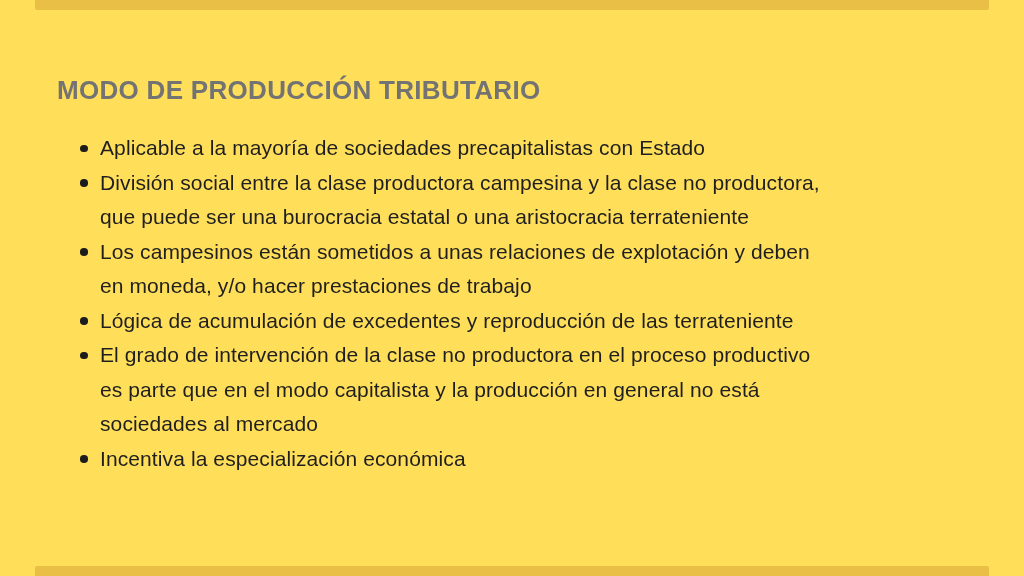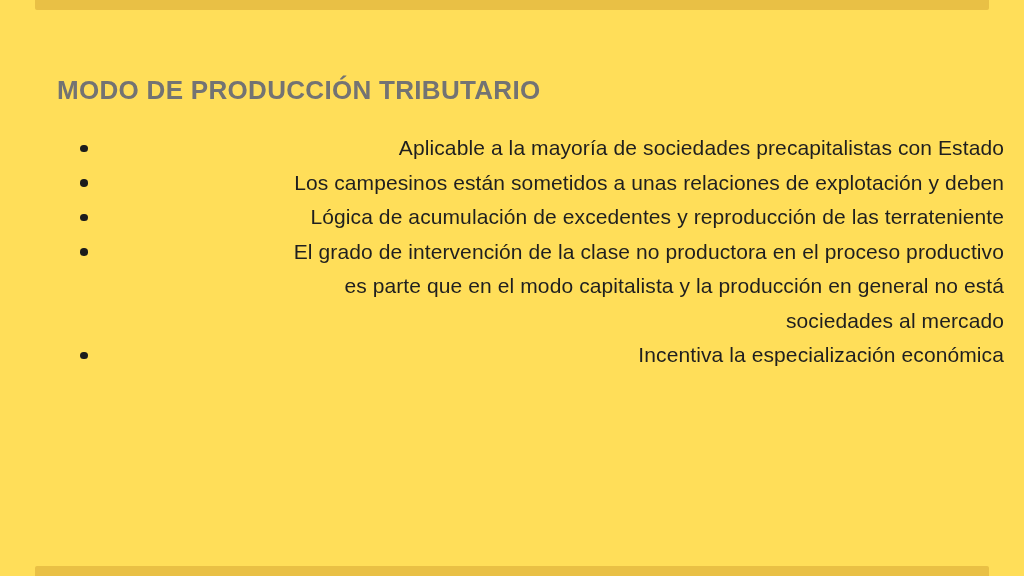--- a/index.html
+++ b/index.html
@@ -39,21 +39,20 @@
   }
   .bullet-list {
     position: absolute;
     left: 74px;
     top: 131px;
     width: 930px;
   }
   .bullet-item {
     display: flex;
     align-items: flex-start;
-    text-align: right;
   }
   .bullet-marker {
     flex: 0 0 26px;
     position: relative;
     height: 34.5px;
   }
   .bullet-marker .dot {
     position: absolute;
     left: 6px;
     top: 13.5px;
@@ -87,27 +86,37 @@
 
     <div class="bullet-item">
       <span class="bullet-marker">
           <span class="dot"></span>
         </span>
       <div class="bullet-lines">
         <div class="bullet-line">Aplicable a la mayoría de sociedades precapitalistas con Estado</div>
       </div>
     </div>
 
+    <div class="bullet-item">
+      <span class="bullet-marker">
+          <span class="dot"></span>
+        </span>
+      <div class="bullet-lines">
+        <div class="bullet-line">División social entre la clase productora campesina y la clase no productora,</div>
+        <div class="bullet-line">que puede ser una burocracia estatal o una aristocracia terrateniente</div>
+      </div>
+    </div>
 
     <div class="bullet-item">
       <span class="bullet-marker">
           <span class="dot"></span>
         </span>
       <div class="bullet-lines">
         <div class="bullet-line">Los campesinos están sometidos a unas relaciones de explotación y deben</div>
+        <div class="bullet-line">en moneda, y/o hacer prestaciones de trabajo</div>
       </div>
     </div>
 
     <div class="bullet-item">
       <span class="bullet-marker">
           <span class="dot"></span>
         </span>
       <div class="bullet-lines">
         <div class="bullet-line">Lógica de acumulación de excedentes y reproducción de las terrateniente</div>
       </div>

